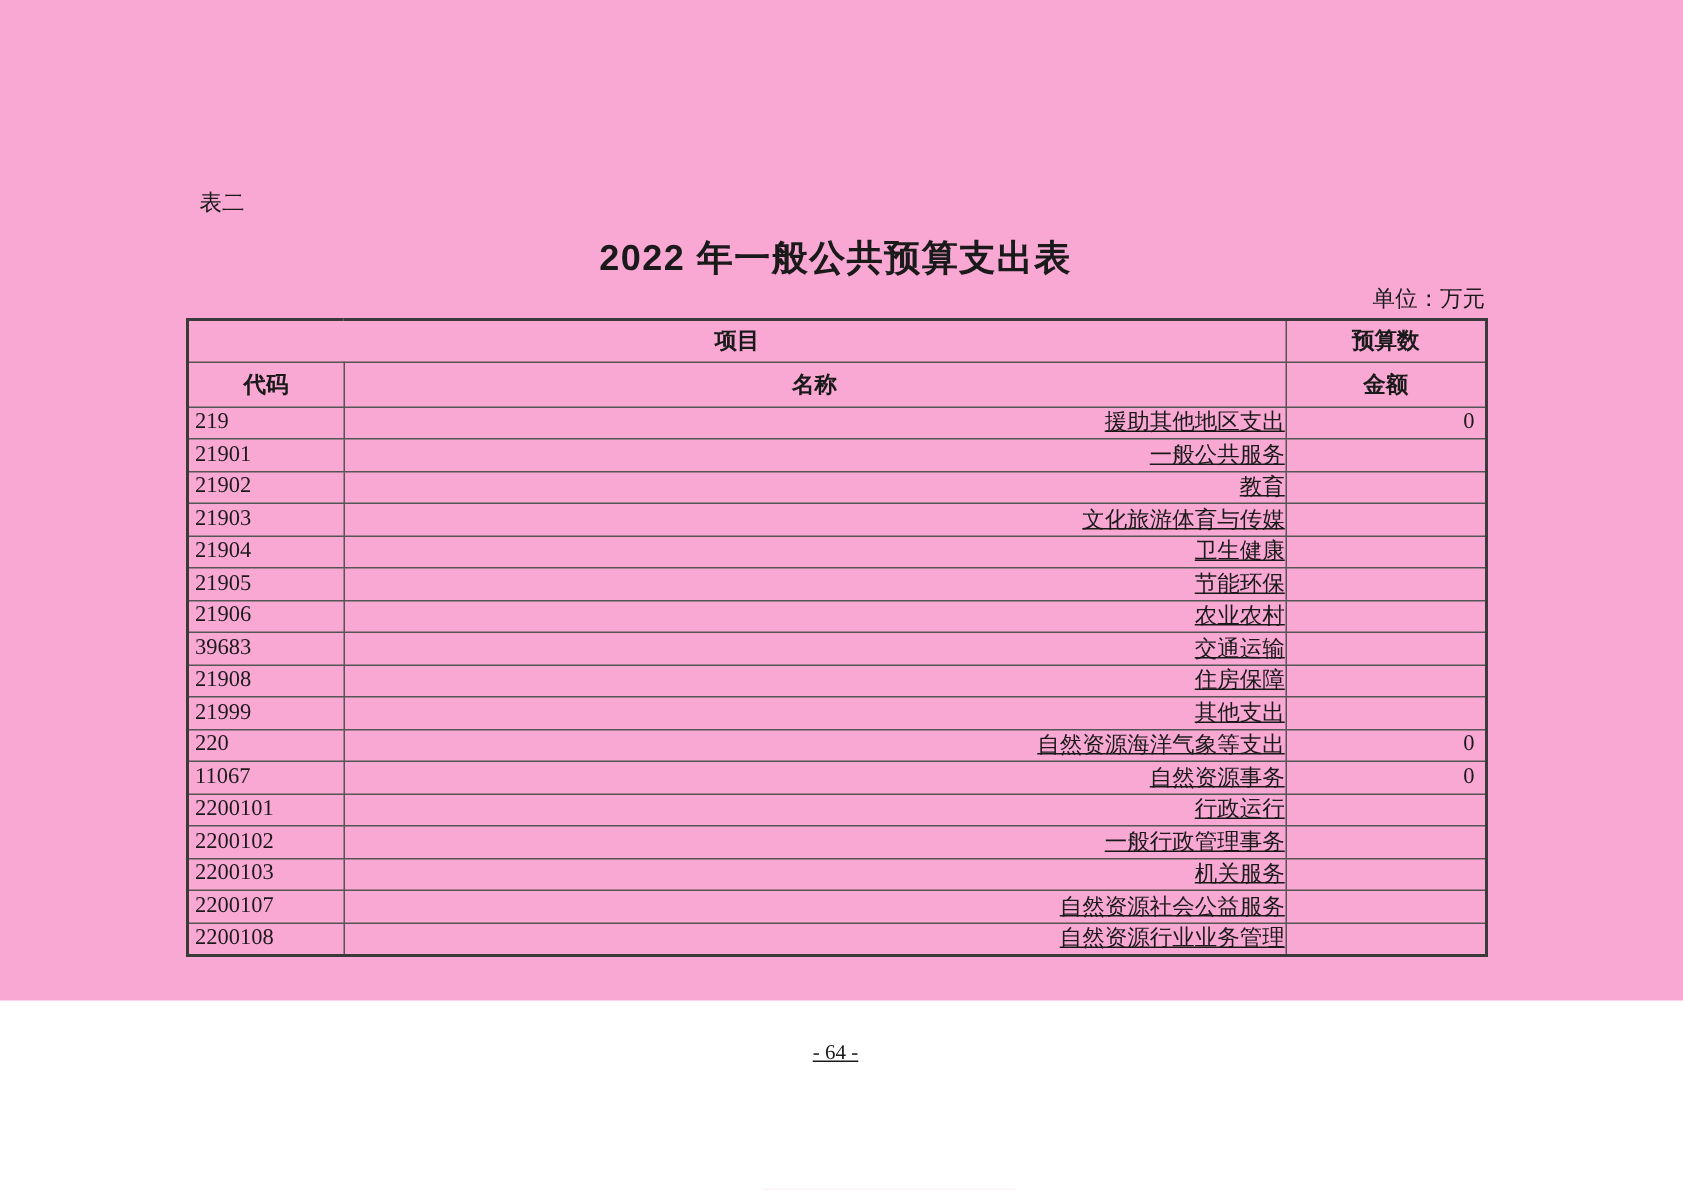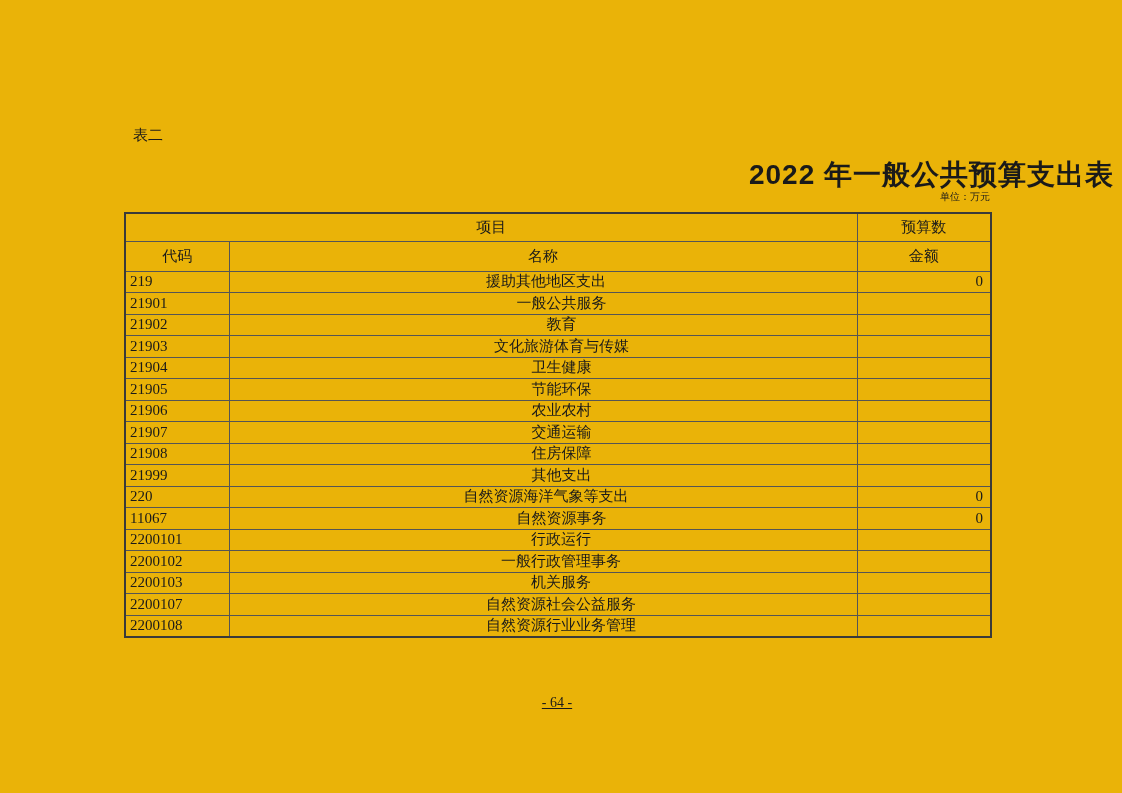--- a/index.html
+++ b/index.html
@@ -5,71 +5,71 @@
   * { margin: 0; padding: 0; box-sizing: border-box; }
   html, body {
     width: 1122px; height: 793px;
     background: #ffffff;
     font-family: "Liberation Serif", "DejaVu Serif", serif;
     color: #1a1a1a;
     overflow: hidden;
   }
   .sheet {
     position: relative;
-    width: 1122px; height: 793px;
-    background: #eab308;
+    width: 1122px; height: 667px;
+    background: #f9a8d4;
   }
   .table-label {
     position: absolute;
     left: 133px; top: 126px;
     font-size: 15px;
   }
   .title {
     position: absolute;
     left: 0; top: 156px;
     width: 1114px;
-    text-align: right;
+    text-align: center;
     font-family: "Liberation Sans", "DejaVu Sans", sans-serif;
     font-weight: 700;
-    font-size: 28px;
+    font-size: 24px;
     letter-spacing: 1px;
   }
   .unit-note {
     position: absolute;
     top: 190px;
     right: 132px;
-    font-size: 10px;
+    font-size: 15px;
   }
   table.budget-table {
     position: absolute;
     left: 124px; top: 212px;
     width: 866px;
     border-collapse: collapse;
     table-layout: fixed;
     border: 2px solid #3a3a3a;
   }
   .budget-table col.col-code   { width: 104px; }
   .budget-table col.col-name   { width: 628px; }
   .budget-table col.col-amount { width: 134px; }
   .budget-table th, .budget-table td {
     border: 1px solid #555;
     font-size: 15px;
     vertical-align: middle;
     overflow: hidden;
     white-space: nowrap;
   }
   .budget-table thead th {
-    font-weight: 400;
+    font-weight: 700;
     text-align: center;
   }
   .budget-table tr.hdr-group th { height: 28px; }
   .budget-table tr.hdr-cols  th { height: 30px; }
   .budget-table tbody td { height: 21.5px; }
   .budget-table td.code-cell { padding-left: 4px; text-align: left; }
-  .budget-table td.name-cell { text-align: center; }
+  .budget-table td.name-cell { text-align: right; text-decoration: underline; }
   .budget-table td.name-cell.indent-0 { padding-left: 6px; }
   .budget-table td.name-cell.indent-1 { padding-left: 37px; }
   .budget-table td.name-cell.indent-2 { padding-left: 36px; }
   .budget-table td.amount-cell { padding-right: 7px; text-align: right; }
   .page-number {
     position: absolute;
     left: 0; top: 695px;
     width: 1114px;
     text-align: center;
     font-size: 14px;
@@ -134,21 +134,21 @@
           <td class="code-cell">21905</td>
           <td class="name-cell indent-1">节能环保</td>
           <td class="amount-cell"></td>
         </tr>
         <tr>
           <td class="code-cell">21906</td>
           <td class="name-cell indent-1">农业农村</td>
           <td class="amount-cell"></td>
         </tr>
         <tr>
-          <td class="code-cell">21907</td>
+          <td class="code-cell">39683</td>
           <td class="name-cell indent-1">交通运输</td>
           <td class="amount-cell"></td>
         </tr>
         <tr>
           <td class="code-cell">21908</td>
           <td class="name-cell indent-1">住房保障</td>
           <td class="amount-cell"></td>
         </tr>
         <tr>
           <td class="code-cell">21999</td>

